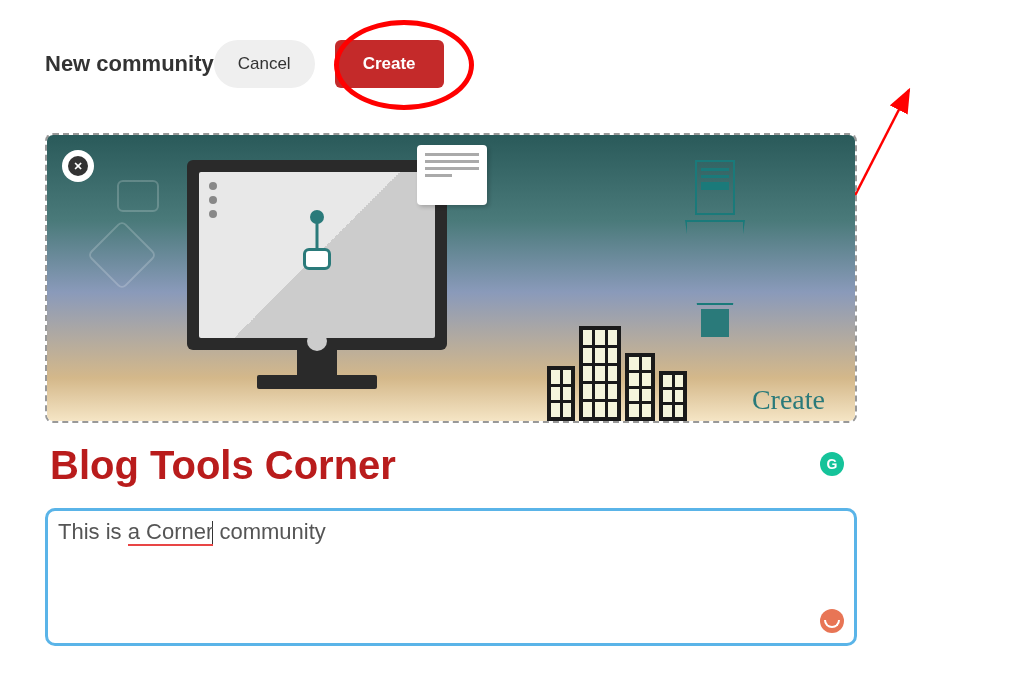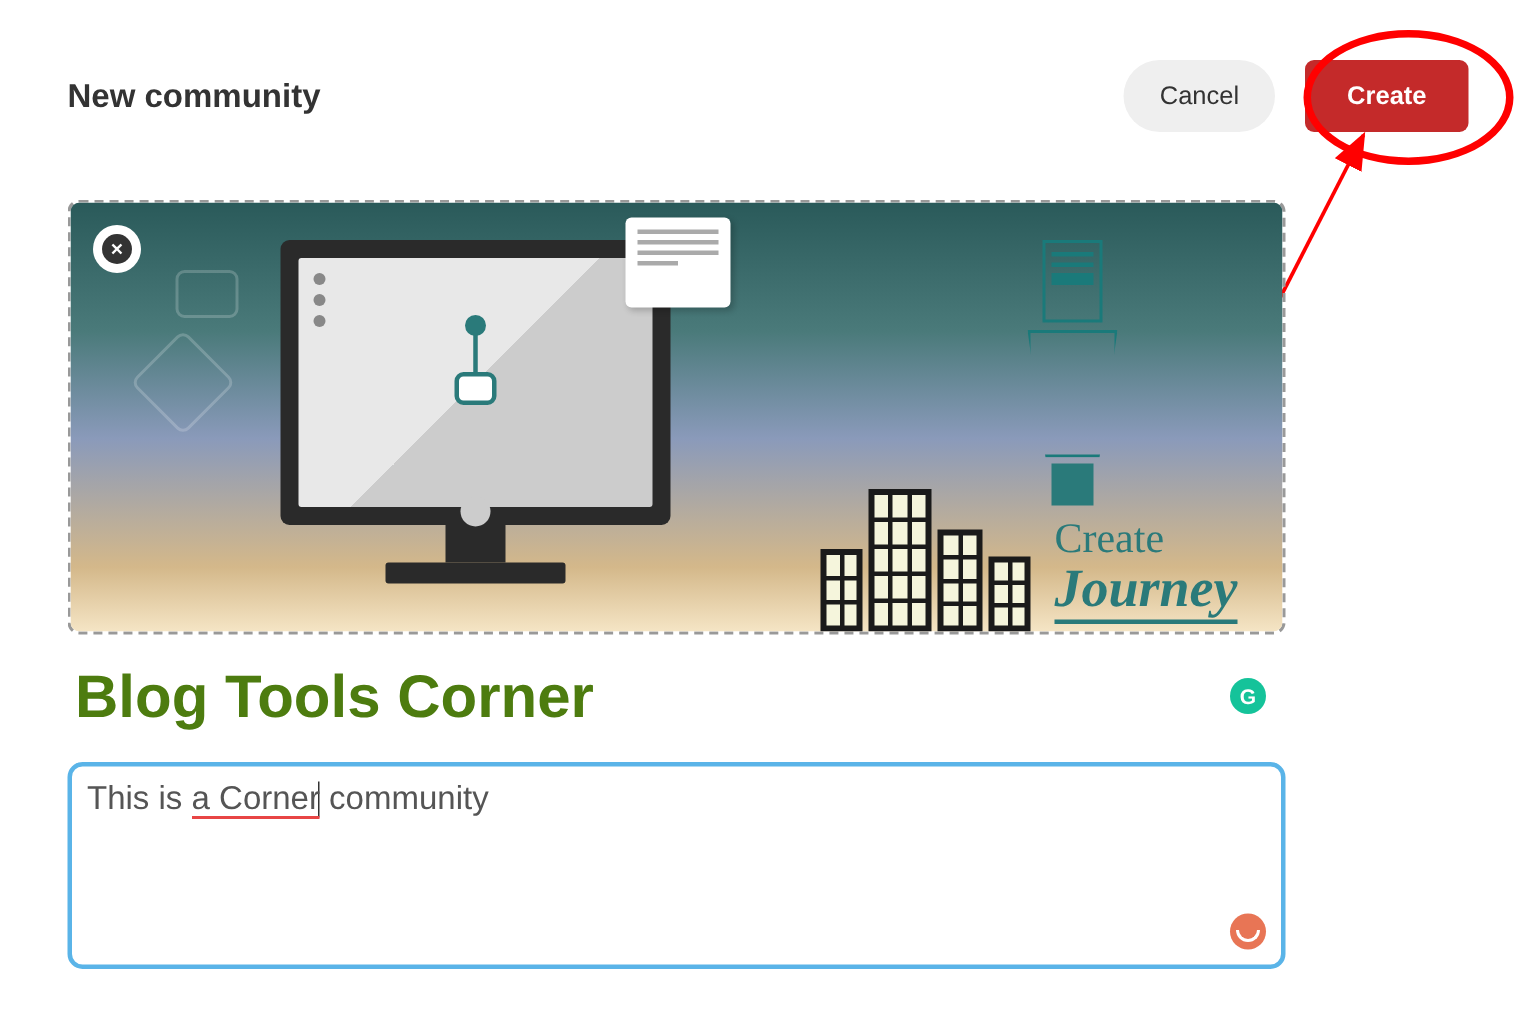--- a/index.html
+++ b/index.html
@@ -6,21 +6,21 @@
     body {
       font-family: -apple-system, BlinkMacSystemFont, "Segoe UI", Helvetica, Arial, sans-serif;
       background: #fff;
       width: 1024px;
       height: 682px;
       padding: 40px 45px;
       position: relative;
     }
     .header {
       display: flex;
-      justify-content: space-between;
+      justify-content: flex-start;
       align-items: center;
       margin-bottom: 45px;
     }
     .title {
       font-size: 22px;
       font-weight: 700;
       color: #333;
     }
     .buttons {
       display: flex;
@@ -287,21 +287,21 @@
     }
     .balloon-box {
       width: 28px;
       height: 28px;
       background: #2a7a7a;
       margin: 4px auto 0;
     }
     .title-field {
       font-size: 40px;
       font-weight: 700;
-      color: #4d7c0f;
+      color: #b91c1c;
       margin-bottom: 20px;
       padding-left: 5px;
     }
     .description-field {
       width: 812px;
       height: 138px;
       border: 3px solid #5ab4e8;
       border-radius: 10px;
       padding: 8px 10px;
       font-size: 22px;
@@ -471,21 +471,20 @@
           <div class="window"></div>
         <div class="window"></div>
           <div class="window"></div>
         <div class="window"></div>
           <div class="window"></div>
       </div>
     </div>
 
     <div class="cover-text">
       <div class="cover-text-1">Create</div>
-      <div class="cover-text-2">Journey</div>
     </div>
   </div>
 </div>
 
 <div class="title-field">Blog Tools Corner</div>
 
 <div class="grammarly-icon">G</div>
 
 <div class="description-field">
   <span class="desc-text">This is </span><span class="desc-text spell-underline">a Corner</span><span class="text-cursor"></span><span class="desc-text"> community</span>

